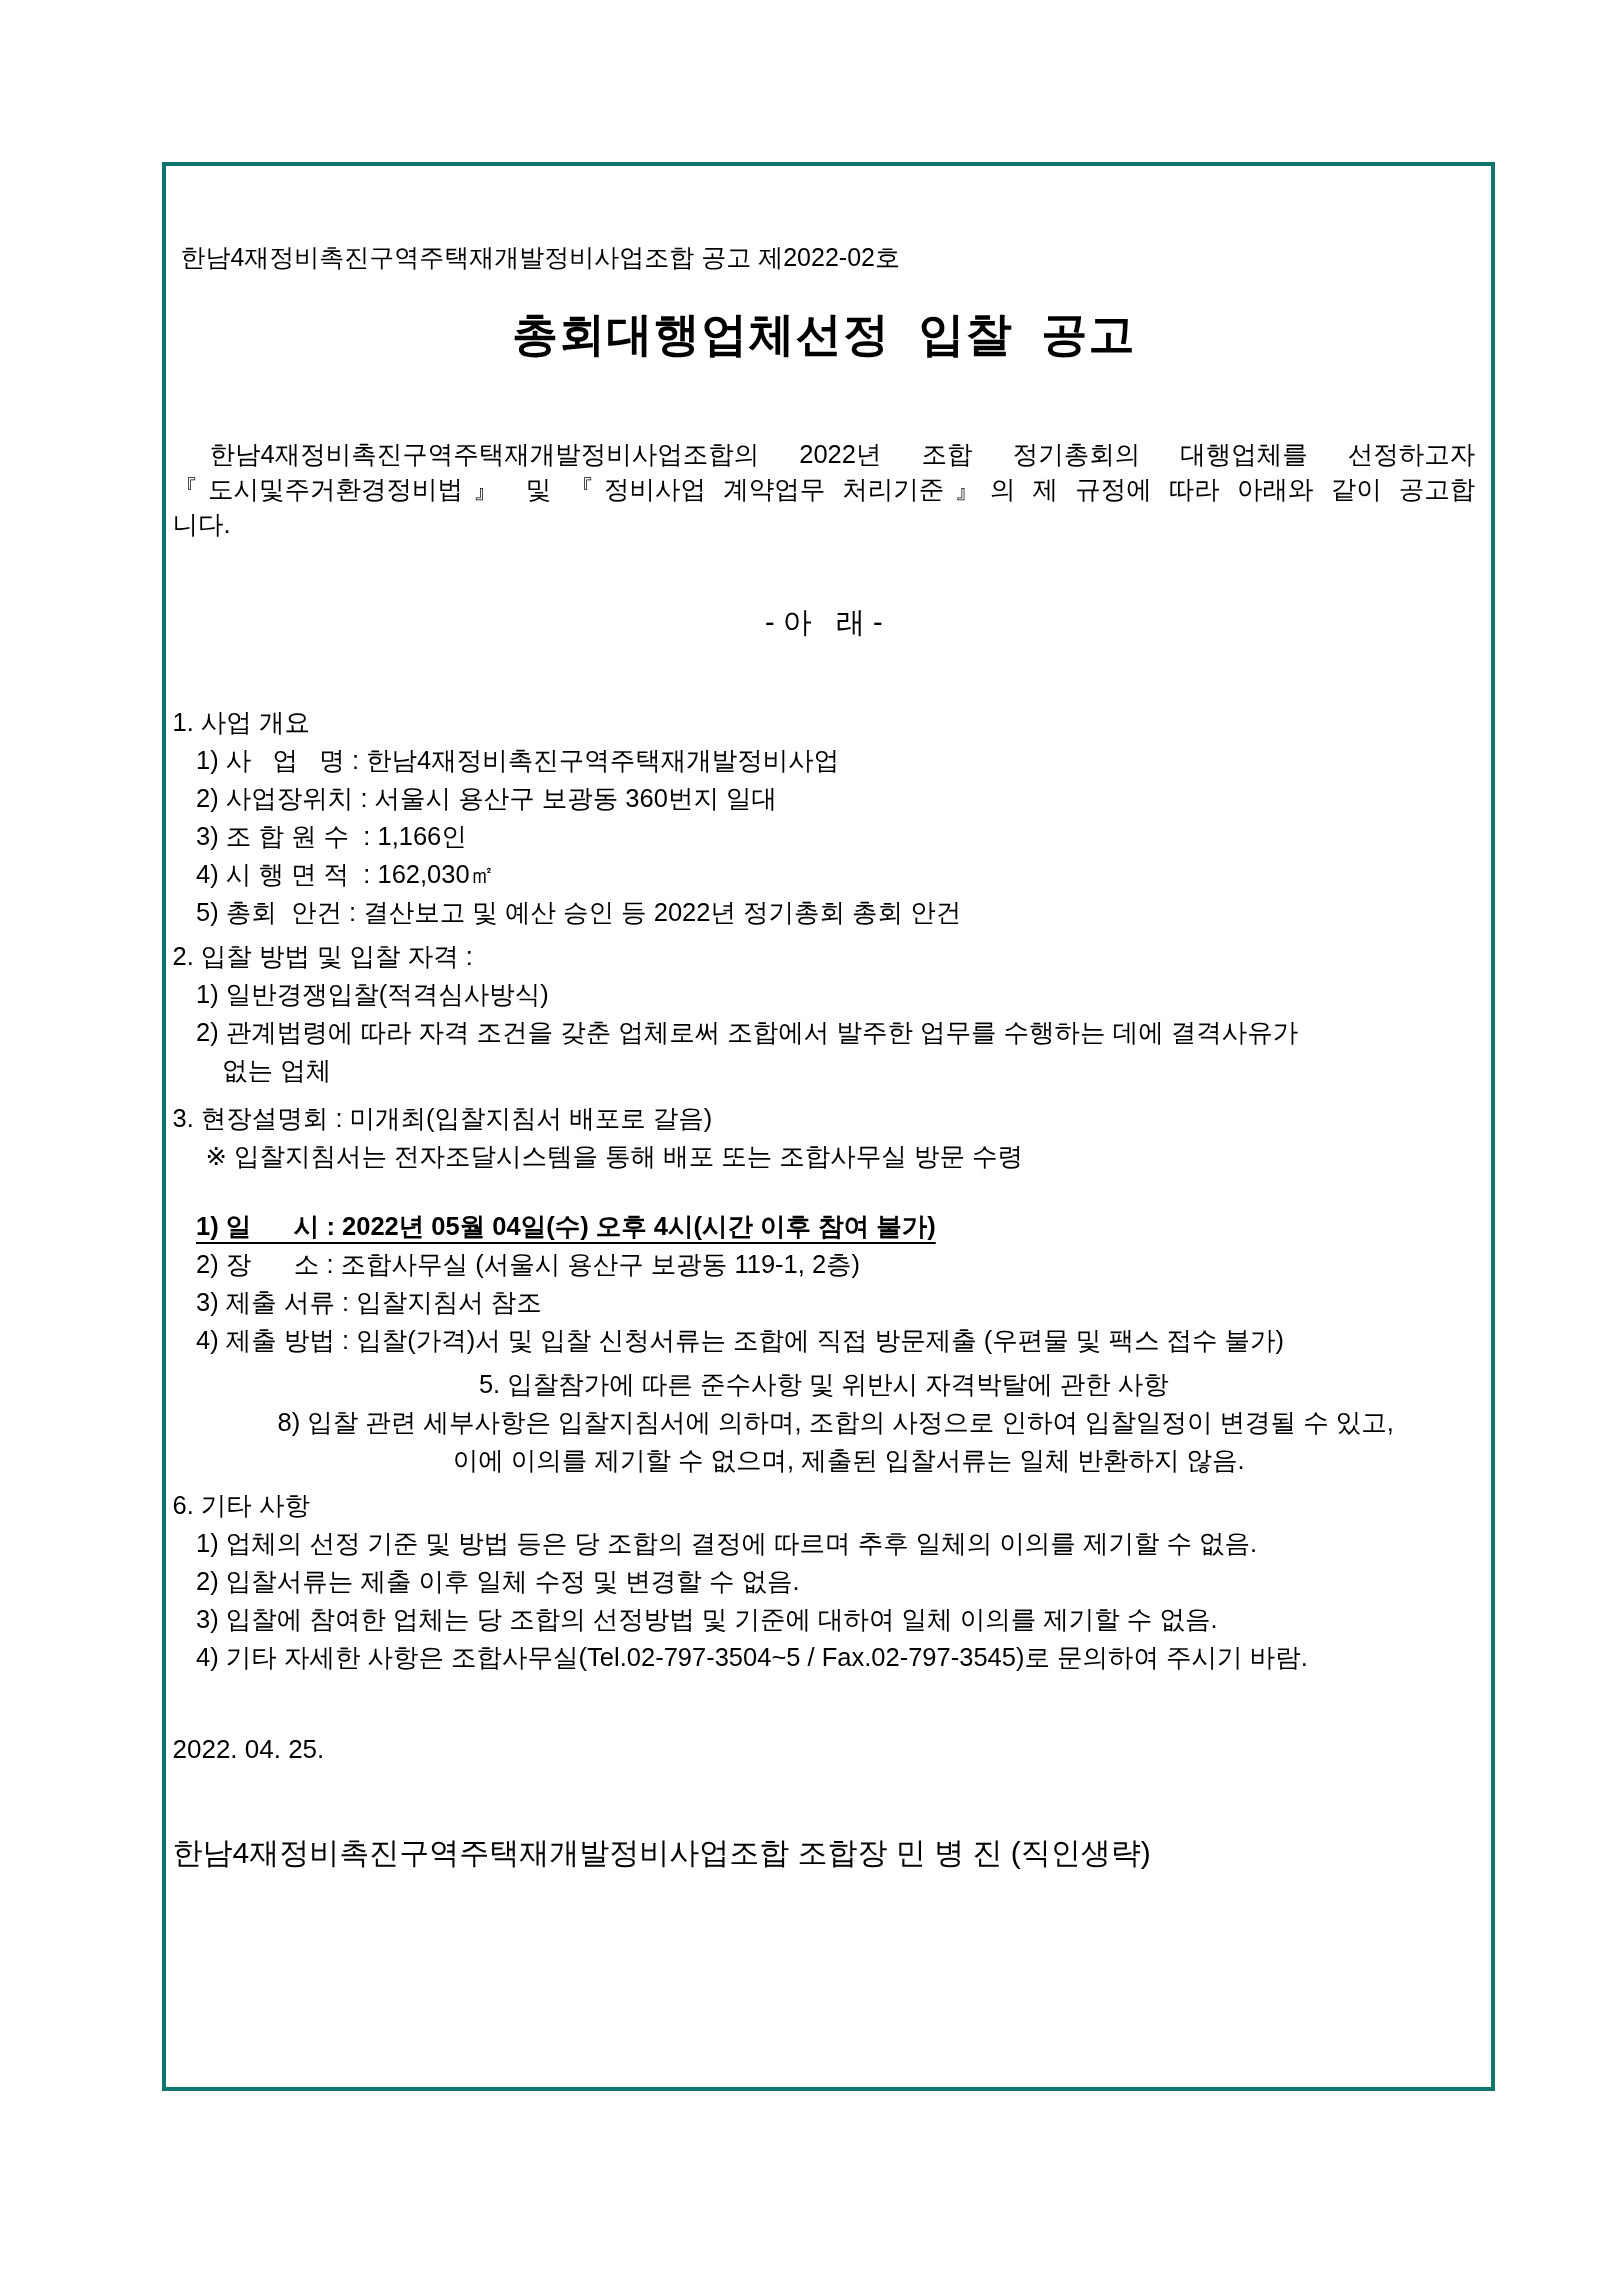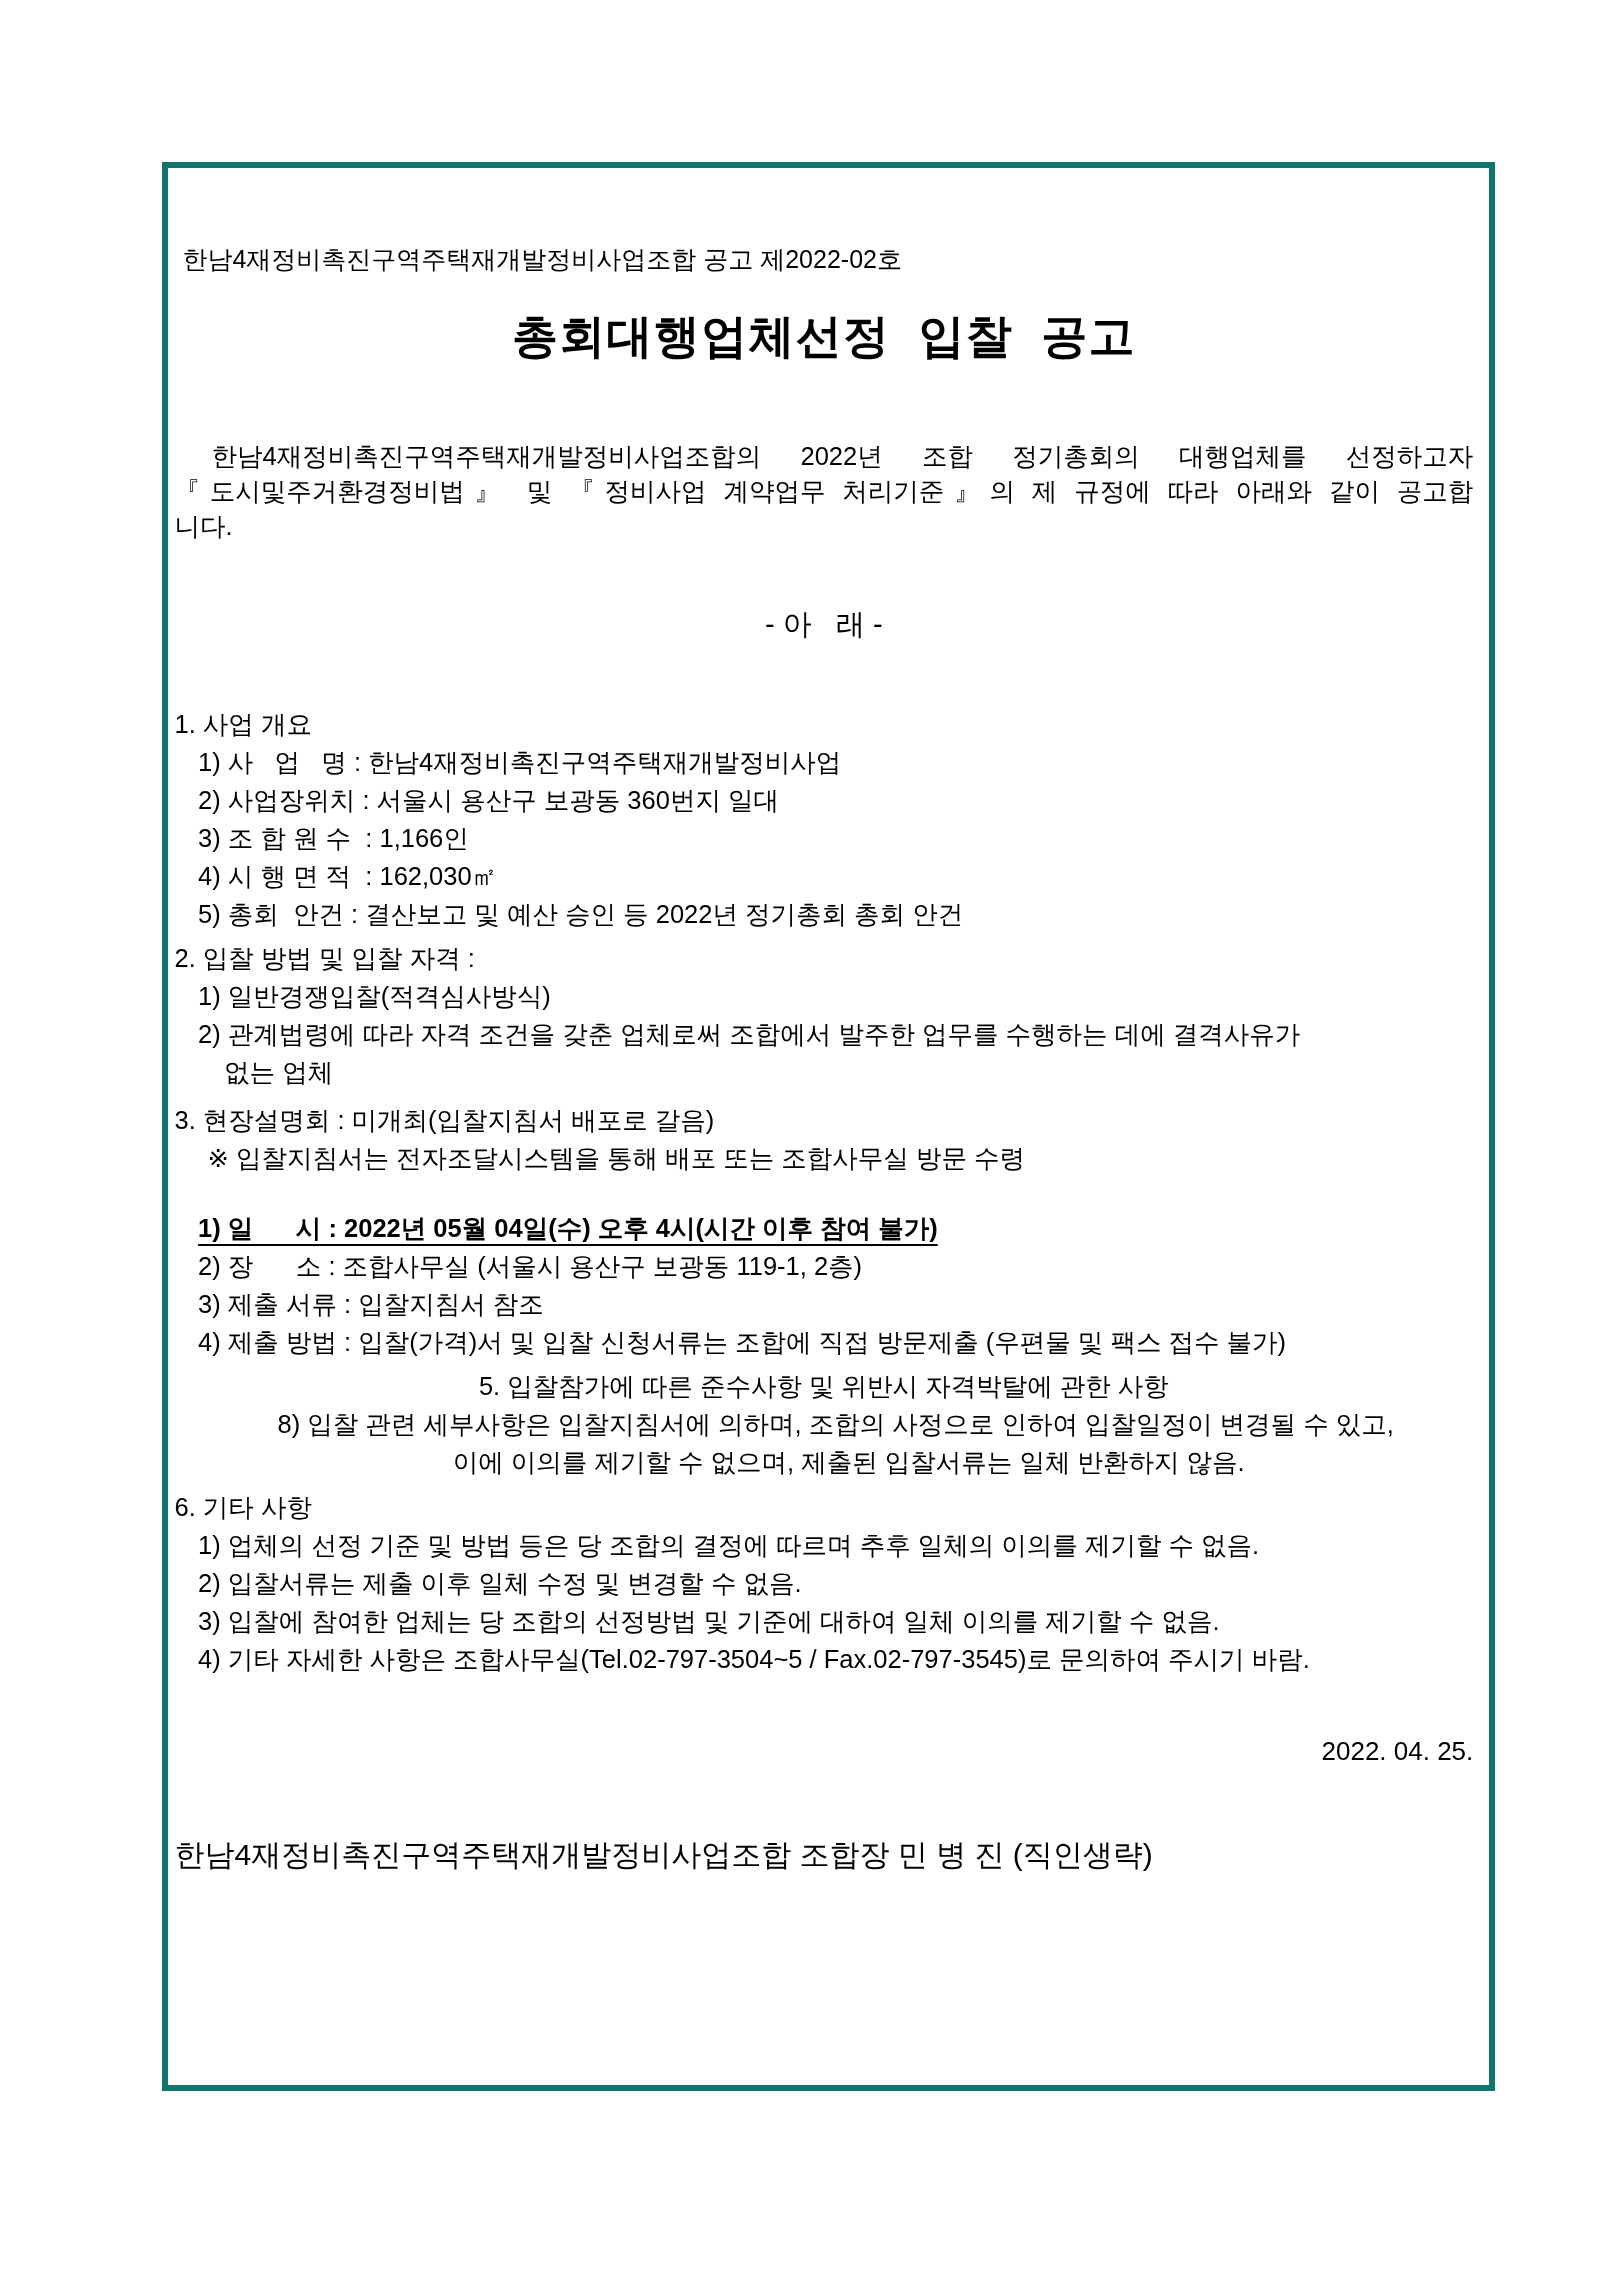--- a/index.html
+++ b/index.html
@@ -15,21 +15,21 @@
     width: 1623px;
     height: 2295px;
     background: #ffffff;
   }
   .doc-frame {
     position: absolute;
     left: 162px;
     top: 162px;
     width: 1333px;
     height: 1929px;
-    border: 6px solid #0f766e;
+    border: 4px solid #0f766e;
     padding: 77px 15.7px 0 6.5px;
     overflow: hidden;
   }
   .doc-number {
     font-size: 25px;
     line-height: 29px;
     margin-left: 7.9px;
     white-space: pre-wrap;
   }
   .doc-title {
@@ -79,21 +79,21 @@
     margin-top: 32px;
   }
   .section.s1 { margin-top: 64px; }
   .section.s2 { margin-top: 5.9px; }
   .section.s3 { margin-top: 9.8px; }
   .section.s4 { margin-top: 24px; }
   .section.s5 { margin-top: 6.5px; text-align: center; }
   .section.s6 { margin-top: 6.5px; }
   .doc-date {
     margin-top: 54px;
-    text-align: right;
+    text-align: left;
     font-size: 26px;
     line-height: 38px;
     white-space: pre;
   }
   .signature {
     margin-top: 65px;
     text-align: left;
     font-size: 30px;
     line-height: 39px;
     white-space: pre-wrap;

